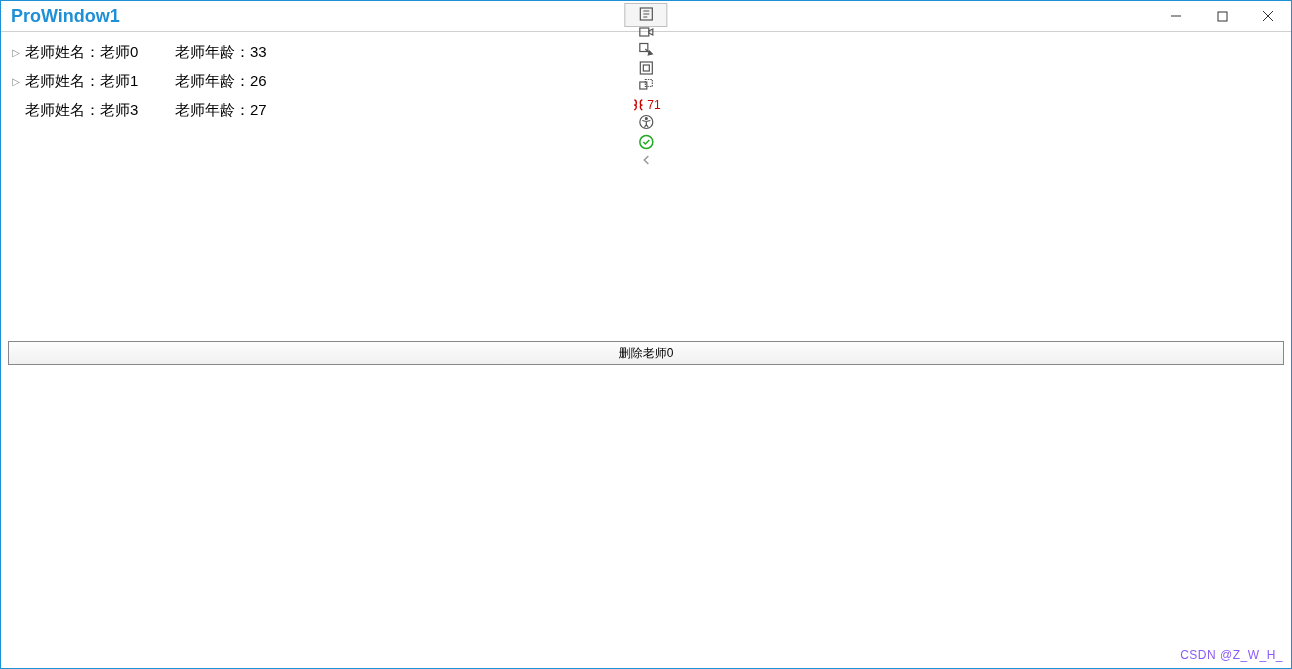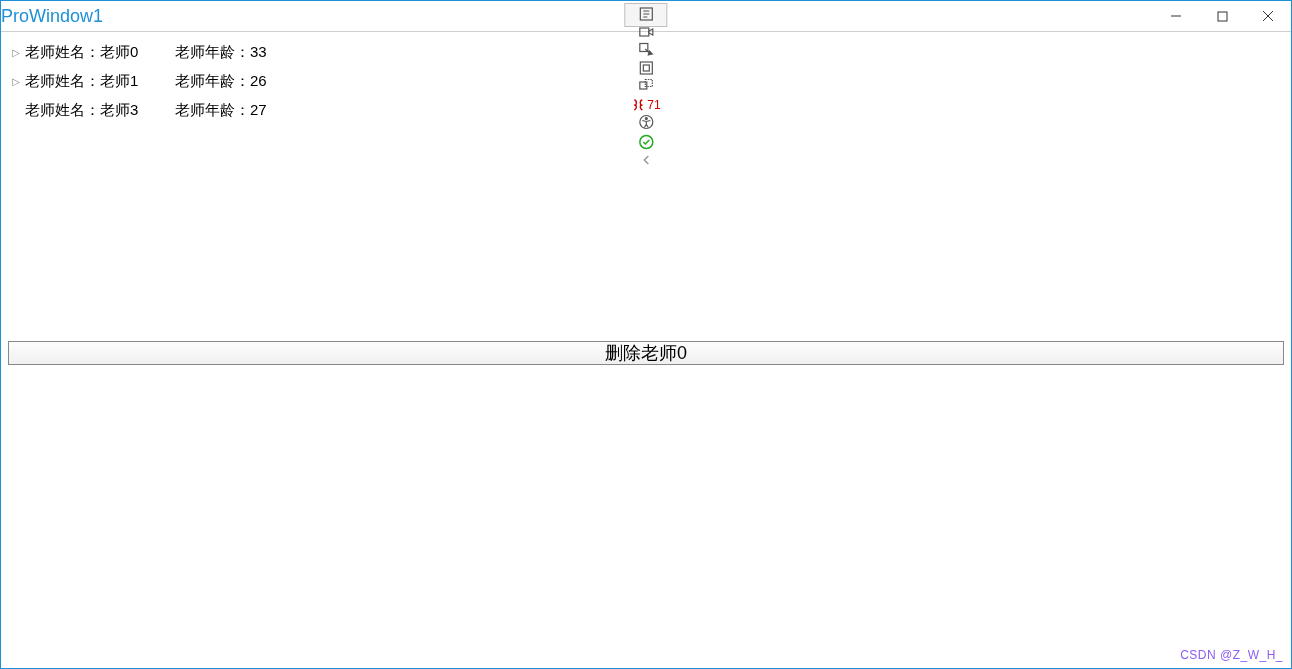--- a/index.html
+++ b/index.html
@@ -24,21 +24,22 @@
     height: 31px;
     display: flex;
     align-items: center;
     justify-content: space-between;
     position: relative;
     border-bottom: 1px solid #d0d0d0;
   }
   .titlebar .title {
     color: #1e90d6;
     font-size: 18px;
-    font-weight: 400;
+    padding-left: 10px;
+    font-weight: 700;
   }
   .win-controls {
     display: flex;
     height: 100%;
   }
   .win-btn {
     width: 46px;
     height: 100%;
     display: flex;
     align-items: center;
@@ -123,21 +124,21 @@
     position: absolute;
     left: 7px;
     right: 7px;
     top: 340px;
     height: 24px;
     border: 1px solid #888;
     background: linear-gradient(#fdfdfd,#f0f0f0);
     display: flex;
     align-items: center;
     justify-content: center;
-    font-size: 18px;
+    font-size: 12px;
     cursor: default;
   }
   
   .watermark {
     position: absolute;
     right: 8px;
     bottom: 6px;
     color: #8b5cf6;
     font-size: 12px;
     letter-spacing: 0.5px;

